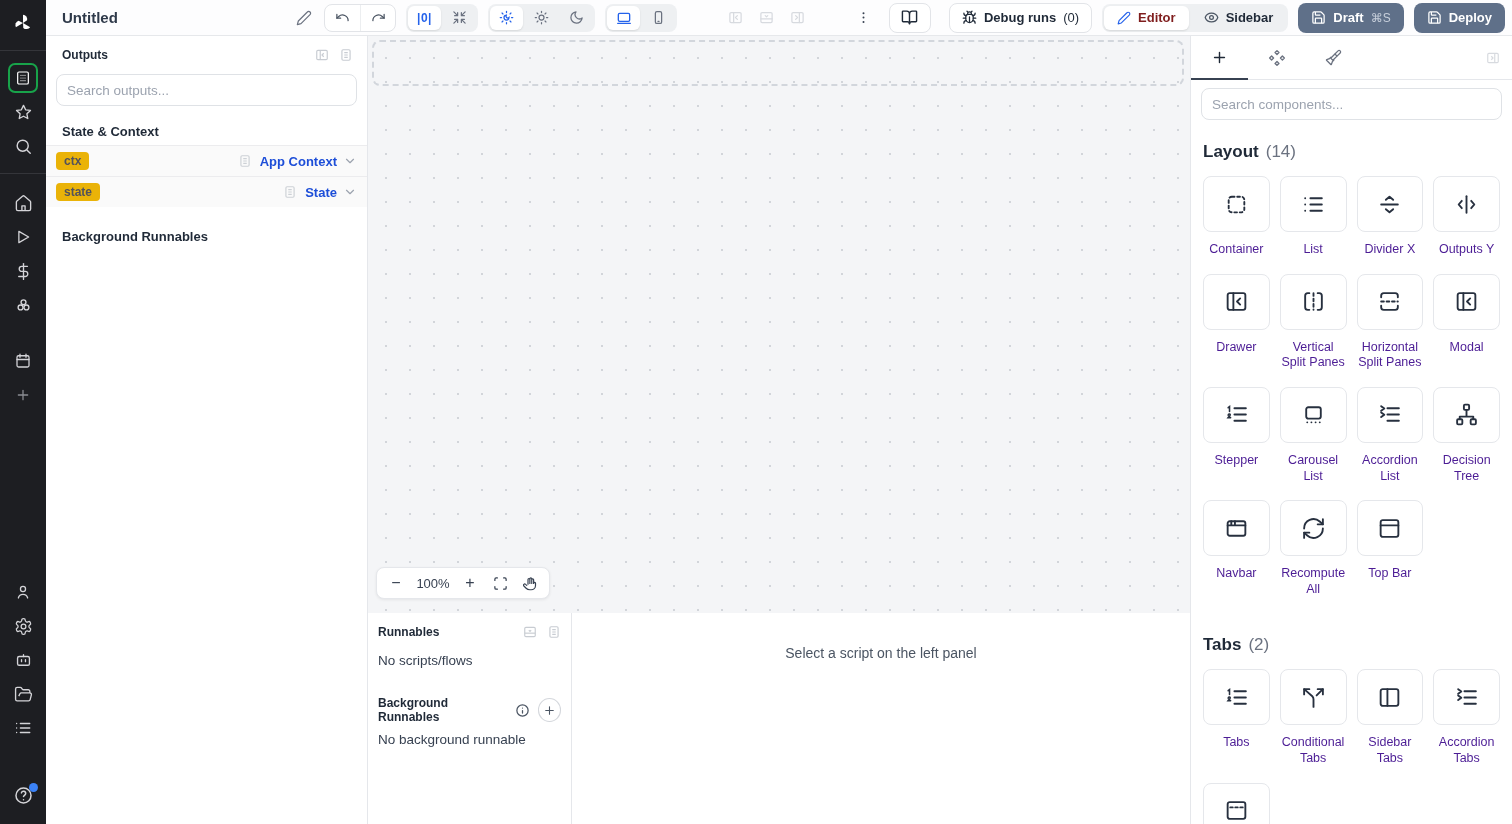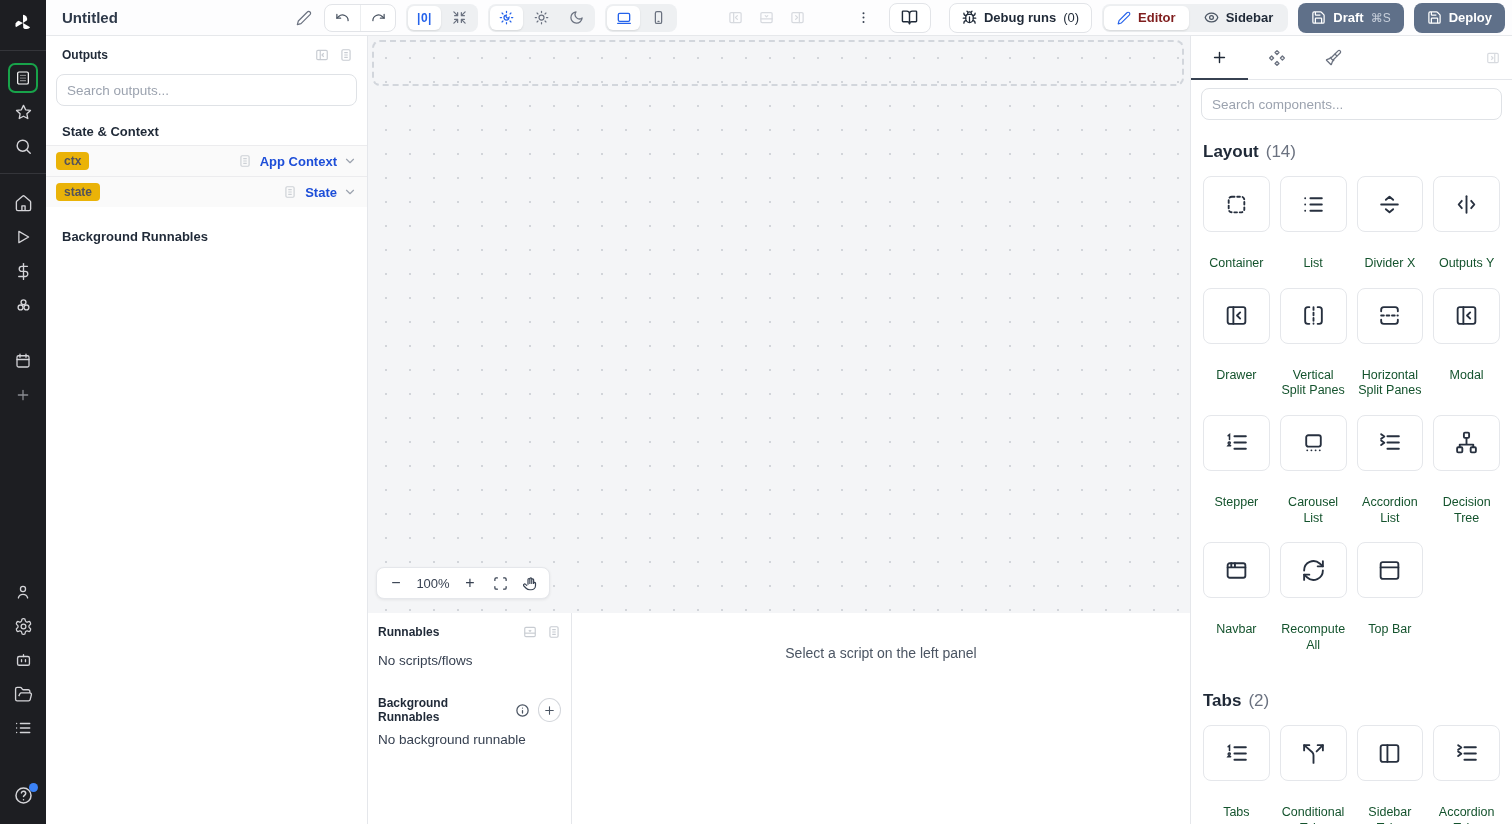--- a/index.html
+++ b/index.html
@@ -92,21 +92,21 @@
   .ctab.active::after { content:""; position:absolute; left:0; right:0; bottom:-1px; height:2px; background:#374151; }
   .comp-collapse { position:absolute; right:12px; top:0; bottom:0; display:flex; align-items:center; color:#d7dadf; }
   .comp-search { padding:8px 10px; flex-shrink:0; }
   .comp-scroll { padding:2px 12px 0; }
   .cat-head { display:flex; align-items:baseline; gap:7px; margin:12px 0 2px; }
   .cat-title { font-size:17px; font-weight:700; color:#1f2937; }
   .cat-count { font-size:17px; color:#6b7280; }
   .cgrid { display:grid; grid-template-columns:repeat(4,1fr); column-gap:10px; row-gap:16px; margin-top:14px; }
   .cell { display:flex; flex-direction:column; align-items:center; cursor:pointer; }
   .card { width:100%; height:56px; background:#fff; border:1px solid #e5e7eb; border-radius:8px; display:flex; align-items:center; justify-content:center; color:#27303f; }
-  .clabel { margin-top:24px; font-size:12.5px; line-height:1.25; color:#14532d; text-align:center; }
+  .clabel { margin-top:10px; font-size:12.5px; line-height:1.25; color:#4c1d95; text-align:center; }
   .cat-gap { height:14px; }
 </style>
 </head>
 <body>
 
 <div class="app">
 
   <aside class="rail">
     <div class="logo">
       <svg width="22" height="22" viewBox="0 0 24 24" fill="#fff">

